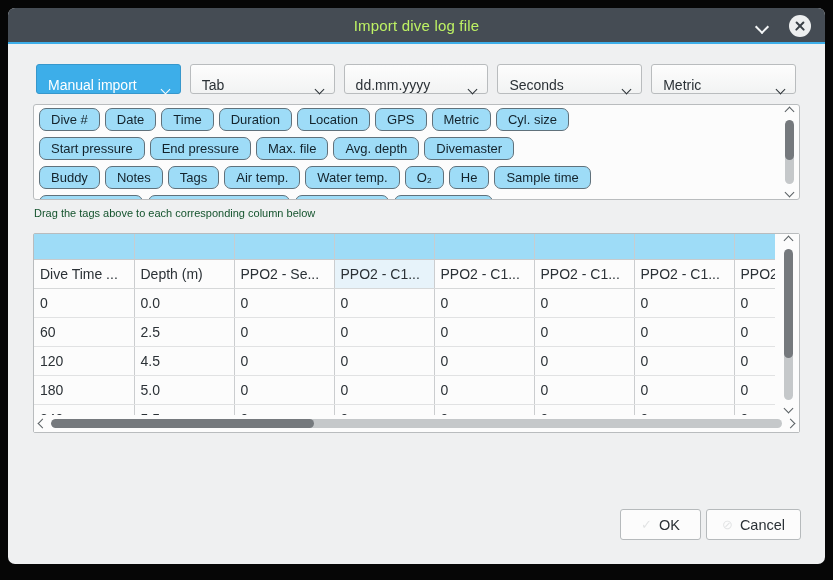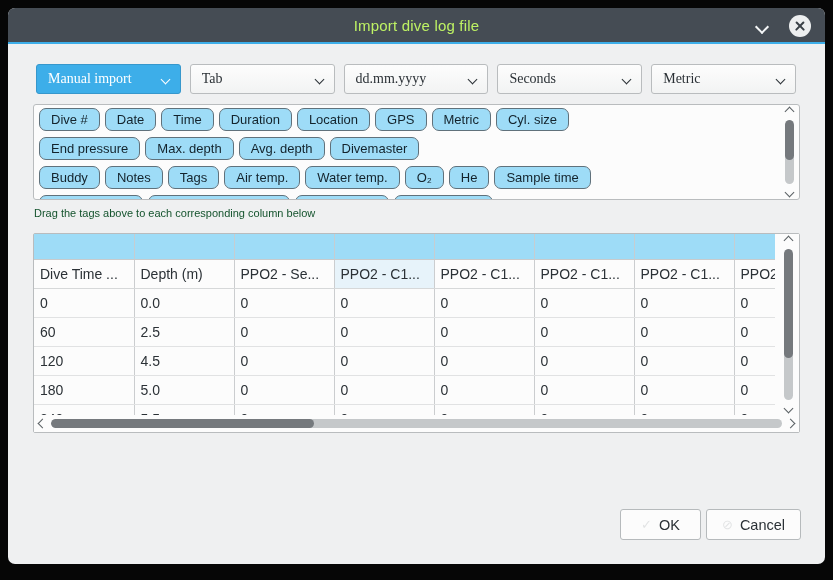--- a/index.html
+++ b/index.html
@@ -19,21 +19,21 @@
   .window{position:absolute;left:8px;top:8px;width:817px;height:556px;background:#eff0f1;border-radius:7px;overflow:hidden;}
   
   .titlebar{position:absolute;top:0;left:0;right:0;height:36px;background:var(--titlebar);border-bottom:2px solid var(--accent);display:flex;align-items:center;justify-content:center;}
   .titlebar .title{color:#bef264;font-size:15px;letter-spacing:.2px;}
   .tb-chevron{position:absolute;right:58px;top:14px;width:10px;height:10px;border-right:2px solid #f4f6f7;border-bottom:2px solid #f4f6f7;transform:rotate(45deg);}
   .close-btn{position:absolute;right:14px;top:7px;width:22px;height:22px;border-radius:50%;background:#edeff0;}
   .close-btn::before,.close-btn::after{content:"";position:absolute;left:5px;top:10px;width:12px;height:2.4px;background:#3a4147;border-radius:1px;}
   .close-btn::before{transform:rotate(45deg);} .close-btn::after{transform:rotate(-45deg);}
   
   .combos{position:absolute;top:56px;left:28px;right:29px;height:30px;display:flex;gap:9px;}
-  .combo{flex:1;height:30px;border:1px solid var(--border);border-radius:3px;background:linear-gradient(#fdfdfd,#f2f3f3);display:flex;align-items:center;padding:0 11px;font-size:14px;color:var(--text);font-family:Liberation Serif, serif;}
+  .combo{flex:1;height:30px;border:1px solid var(--border);border-radius:3px;background:linear-gradient(#fdfdfd,#f2f3f3);display:flex;align-items:flex-end;padding:0 11px;font-size:14px;color:var(--text);}
   .combo .lbl{flex:1;overflow:hidden;white-space:nowrap;}
   .combo.active{background:var(--accent);border-color:#3697cc;color:#fff;}
   .chev{display:inline-block;width:7px;height:7px;border-right:1.7px solid currentColor;border-bottom:1.7px solid currentColor;}
   .chev.down{transform:rotate(45deg);} .chev.up{transform:rotate(225deg);}
   .chev.left{transform:rotate(135deg);} .chev.right{transform:rotate(-45deg);}
   
   .tagbox{position:absolute;top:96px;left:25px;width:767px;height:96px;background:#fcfcfc;border:1px solid var(--border);border-radius:3px;overflow:hidden;padding:3px 5px;display:flex;flex-direction:column;gap:6px;}
   .tag-row{display:flex;gap:5px;flex:none;}
   .tag{display:inline-flex;align-items:center;height:23px;padding:0 11px;background:var(--tagfill);border:1px solid #60717b;border-radius:7px;font-size:13px;color:#13232c;white-space:nowrap;}
   
@@ -103,22 +103,23 @@
         <span class="tag">Dive #</span>
         <span class="tag">Date</span>
         <span class="tag">Time</span>
         <span class="tag">Duration</span>
         <span class="tag">Location</span>
         <span class="tag">GPS</span>
         <span class="tag">Metric</span>
         <span class="tag">Cyl. size</span>
       </div>
       <div class="tag-row">
+        <span class="tag">Start pressure</span>
         <span class="tag">End pressure</span>
-        <span class="tag">Max. depth</span>
+        <span class="tag">Max. file</span>
         <span class="tag">Avg. depth</span>
         <span class="tag">Divemaster</span>
       </div>
       <div class="tag-row">
         <span class="tag">Buddy</span>
         <span class="tag">Notes</span>
         <span class="tag">Tags</span>
         <span class="tag">Air temp.</span>
         <span class="tag">Water temp.</span>
         <span class="tag">O₂</span>

